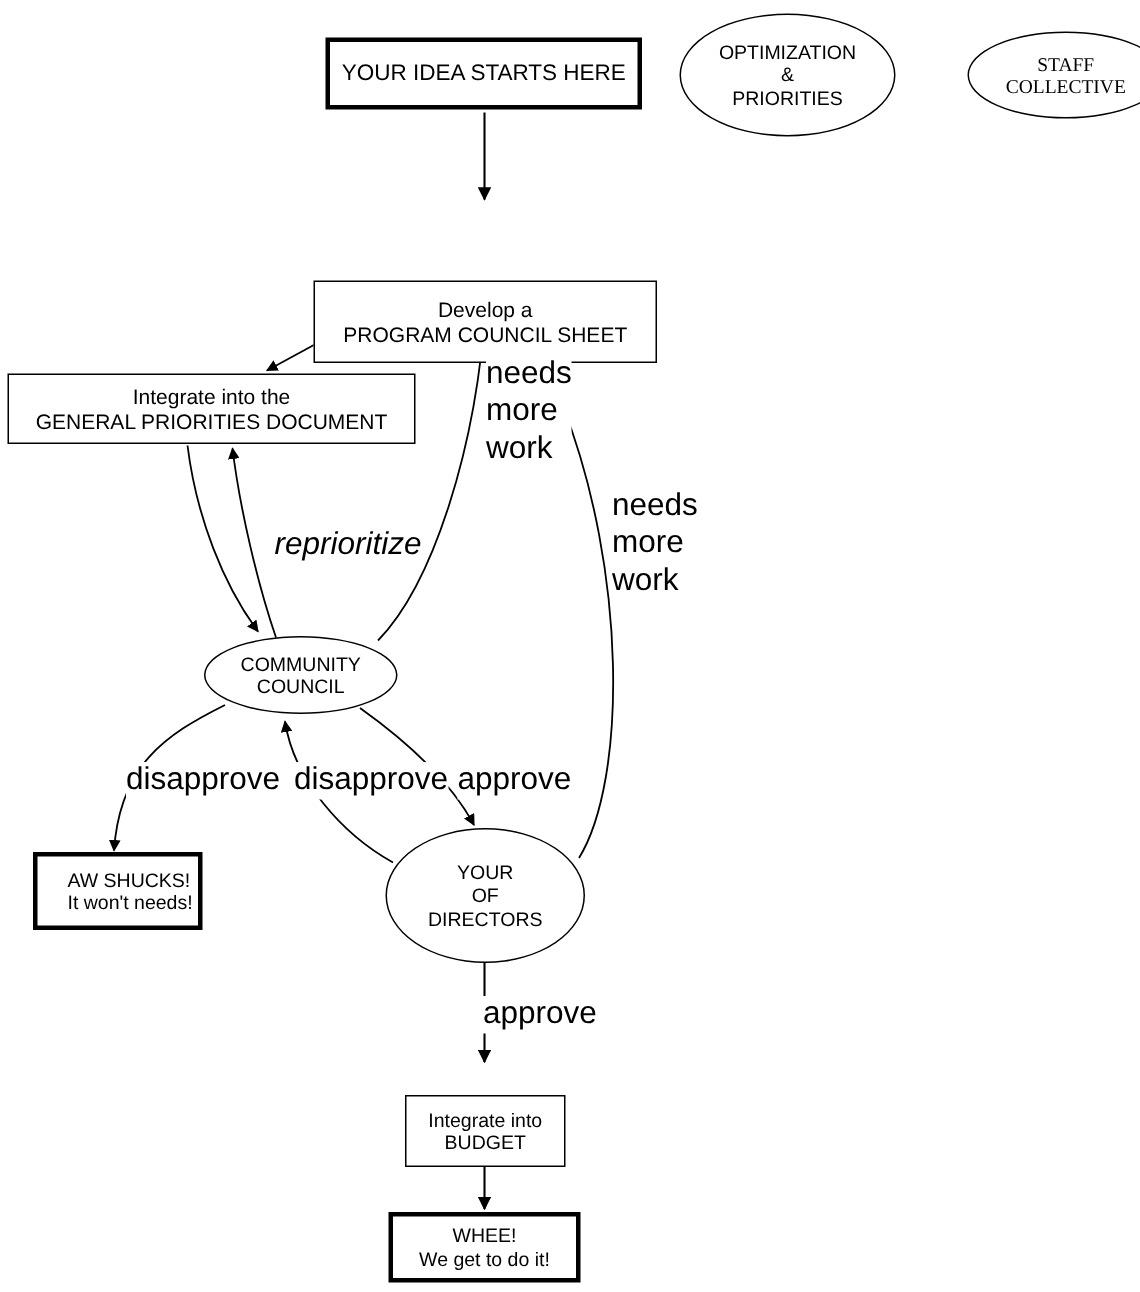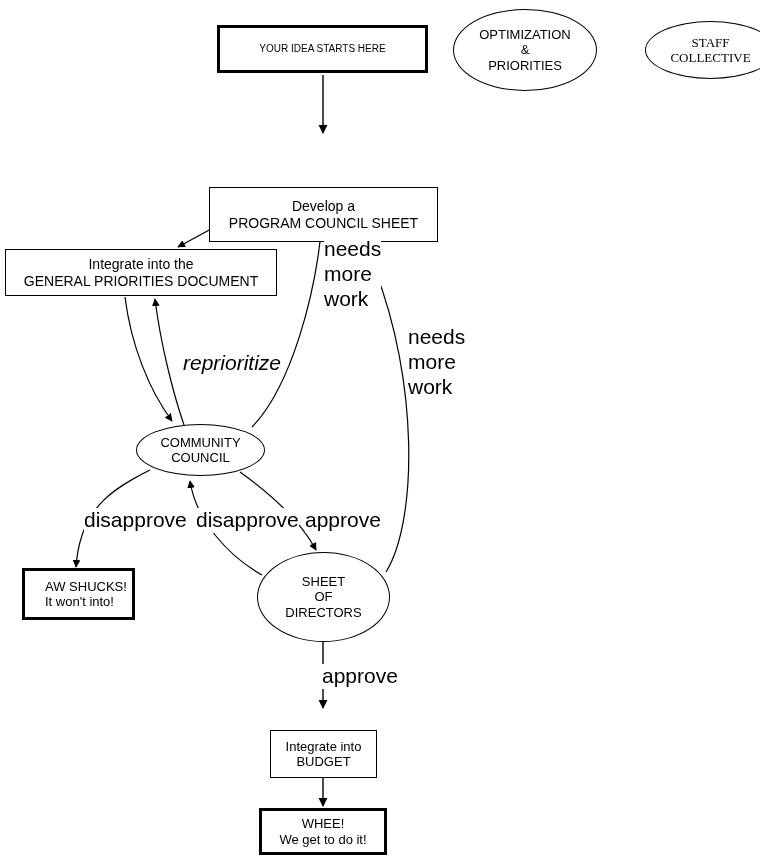--- a/index.html
+++ b/index.html
@@ -52,21 +52,21 @@
     line-height: 1.18;
   }
   .edge-label {
     position: absolute;
     background: #ffffff;
     z-index: 3;
     white-space: nowrap;
     line-height: 1.12;
     text-align: left;
   }
-  .t15 { font-size: 10px; }
+  .t15 { font-size: 15px; }
   .t14 { font-size: 14px; }
   .t13 { font-size: 13px; }
   .t16 { font-size: 21px; }
   .lbl-left { text-align: left; }
 </style>
 </head>
 <body>
 
 <div id="canvas">
 
@@ -125,25 +125,25 @@
     <span class="node-line">GENERAL PRIORITIES DOCUMENT</span>
   </div>
 
   <div class="node ellipse t13" style="left:136px; top:424px; width:129px; height:52px;">
     <span class="node-line">COMMUNITY</span>
     <span class="node-line">COUNCIL</span>
   </div>
 
   <div class="node box-thick t13 lbl-left" style="left:22px; top:568px; width:113px; height:52px; align-items:flex-start; padding-left:20px;">
     <span class="node-line">AW SHUCKS!</span>
-    <span class="node-line">It won't into!</span>
+    <span class="node-line">It won't needs!</span>
   </div>
 
   <div class="node ellipse t13" style="left:257px; top:552px; width:133px; height:90px;">
-    <span class="node-line">SHEET</span>
+    <span class="node-line">YOUR</span>
     <span class="node-line">OF</span>
     <span class="node-line">DIRECTORS</span>
   </div>
 
   <div class="node box t13" style="left:270px; top:710px; width:107px; height:48px;margin-top:20px;">
     <span class="node-line">Integrate into</span>
     <span class="node-line">BUDGET</span>
   </div>
 
   <div class="node box-thick t13" style="left:259px; top:808px; width:128px; height:47px;">

